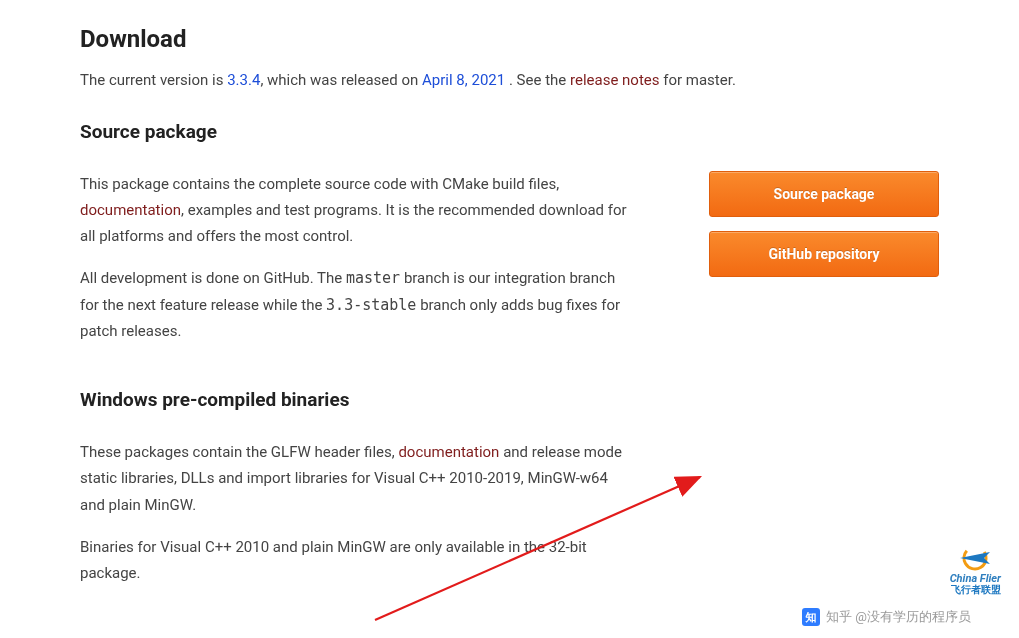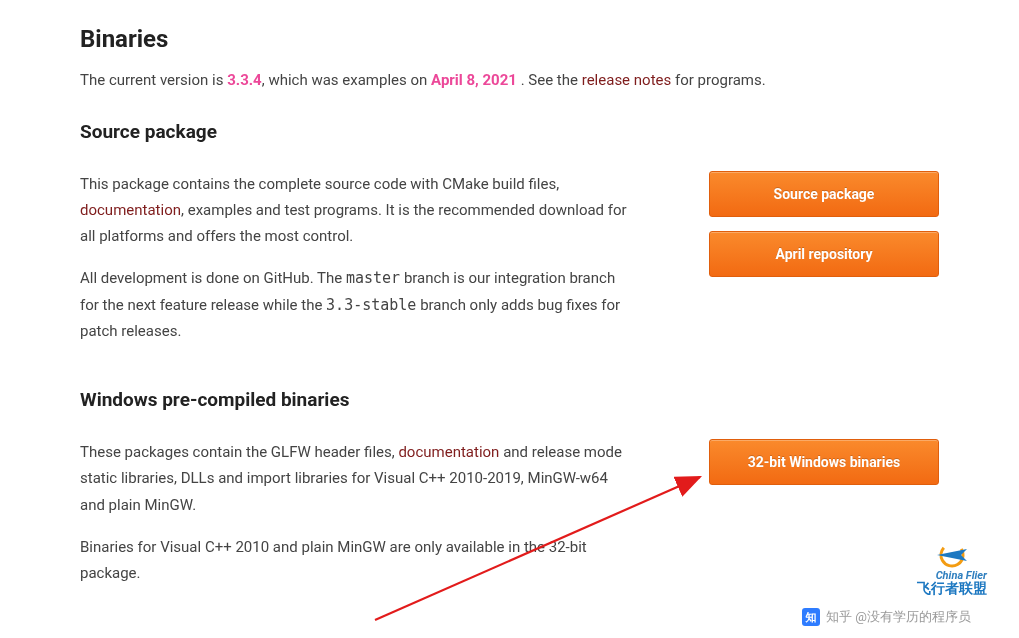--- a/index.html
+++ b/index.html
@@ -46,21 +46,21 @@
     .button-col {
       width: 230px;
       display: flex;
       flex-direction: column;
       gap: 14px;
     }
     a.link {
       color: #7f1d1d;
       text-decoration: none;
     }
-    strong { font-weight: 700; color: #ec4899; }
+    strong { font-weight: 400; color: #1d4ed8; }
     code {
       font-family: Consolas, Monaco, monospace;
       font-size: 15px;
       color: #444;
     }
     .dl-button {
       display: block;
       width: 100%;
       padding: 14px 8px;
       text-align: center;
@@ -85,21 +85,21 @@
       bottom: 12px;
       display: flex;
       align-items: center;
       gap: 6px;
       font-size: 13px;
       color: #888;
       opacity: 0.85;
     }
     .watermark-right {
       position: absolute;
-      right: 32px;
+      right: 18px;
       bottom: 42px;
       font-size: 11px;
       font-style: italic;
       color: #2f7fbf;
       font-weight: 700;
       text-align: right;
       line-height: 1.05;
     }
     .watermark-right svg { display: block; margin: 0 auto 1px; }
     .zh-icon {
@@ -110,54 +110,53 @@
       font-weight: 700;
       display: inline-flex;
       align-items: center;
       justify-content: center;
       border-radius: 3px;
     }
   </style>
 </head>
 <body>
 
-<h2 class="section-title">Binaries</h2>
+<h2 class="section-title">Download</h2>
 
 <p class="intro">
-  <span>The current version is </span><strong>3.3.4</strong><span>, which was examples on </span><strong>April 8, 2021</strong><span> . See the </span><a href="#" class="link">release notes</a><span> for programs.</span>
+  <span>The current version is </span><strong>3.3.4</strong><span>, which was released on </span><strong>April 8, 2021</strong><span> . See the </span><a href="#" class="link">release notes</a><span> for master.</span>
 </p>
 
 <h3 class="subsection-title">Source package</h3>
 
 <div class="content-row">
   <div class="text-col">
     <p>
       <span>This package contains the complete source code with CMake build files, </span><a href="#" class="link">documentation</a><span>, examples and test programs. It is the recommended download for all platforms and offers the most control.</span>
     </p>
     <p>
       <span>All development is done on GitHub. The </span><code>master</code><span> branch is our integration branch for the next feature release while the </span><code>3.3-stable</code><span> branch only adds bug fixes for patch releases.</span>
     </p>
   </div>
   <div class="button-col">
     <a href="#" class="dl-button">Source package</a>
-    <a href="#" class="dl-button">April repository</a>
+    <a href="#" class="dl-button">GitHub repository</a>
   </div>
 </div>
 
 <h3 class="subsection-title">Windows pre-compiled binaries</h3>
 
 <div class="content-row">
   <div class="text-col">
     <p>
       <span>These packages contain the GLFW header files, </span><a href="#" class="link">documentation</a><span> and release mode static libraries, DLLs and import libraries for Visual C++ 2010-2019, MinGW-w64 and plain MinGW.</span>
     </p>
     <p>Binaries for Visual C++ 2010 and plain MinGW are only available in the 32-bit package.</p>
   </div>
   <div class="button-col">
-    <a href="#" class="dl-button">32-bit Windows binaries</a>
   </div>
 </div>
 
 <svg class="arrow" style="left:370px; top:455px;" width="350" height="170">
   <defs>
     <marker id="ah" markerWidth="12" markerHeight="10" refX="11" refY="5" orient="auto">
       <path d="M0,0 L12,5 L0,10 Z" fill="#e21b1b"></path>
     </marker>
   </defs>
   <line x1="5" y1="165" x2="330" y2="22" stroke="#e21b1b" stroke-width="2.2" marker-end="url(#ah)"></line>
@@ -167,14 +166,14 @@
   <span class="zh-icon">知</span>
   <span>知乎 @没有学历的程序员</span>
 </div>
 
 <div class="watermark-right">
   <svg width="50" height="30">
     <circle cx="25" cy="16" r="11" fill="none" stroke="#f39c12" stroke-width="3" stroke-dasharray="48 20" transform="rotate(-30 25 16)"></circle>
     <path d="M10 16 L40 10 L34 16 L40 22 Z" fill="#1d78c1"></path>
   </svg>
   <span>China Flier</span><br>
-  <span style="font-size:14px;color:#1d78c1;font-style:normal">飞行者联盟</span>
+  <span style="font-size:10px;color:#1d78c1;font-style:normal">飞行者联盟</span>
 </div>
 
 </body></html>

